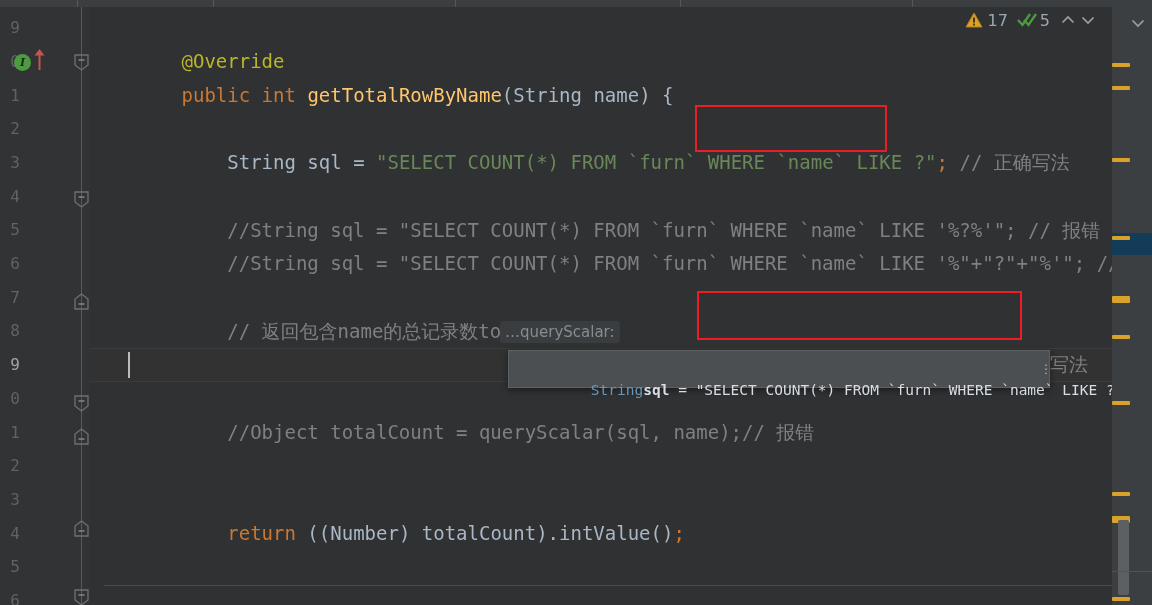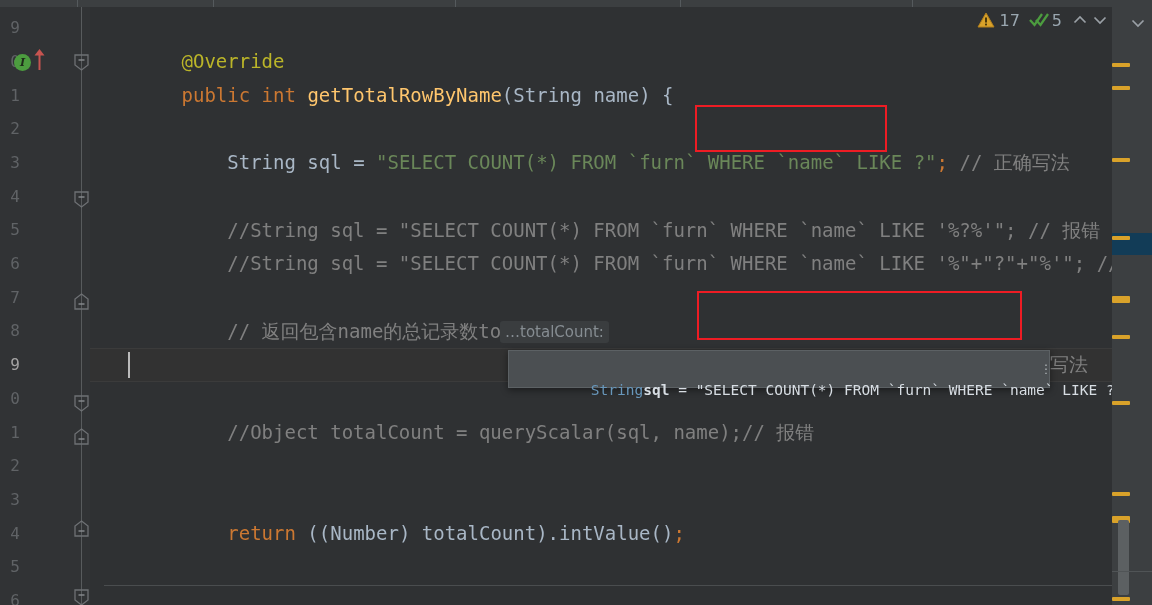--- a/index.html
+++ b/index.html
@@ -439,41 +439,41 @@
       <div class="line" style="top:476px">
         <span class="punct">    </span><span class="kw">return</span><span class="punct"> ((</span><span class="ident">Number</span><span class="punct">) totalCount).</span><span class="ident">intValue</span><span class="punct">()</span><span class="semi">;</span>
       </div>
 
       <div class="line" style="top:586px">
         
       </div>
 
       <div class="hrline" style="left:14px; top:578px; width:1008px"></div>
 
-      <div class="paramhint" style="left:410px; top:314px">…totalCount:</div>
+      <div class="paramhint" style="left:410px; top:314px">…queryScalar:</div>
 
       <div class="line" style="top:307px; left:0">
         <span style="display:inline-block;width:636px"></span><span class="str">"%"</span><span class="punct">+</span><span class="ident">name</span><span class="punct">+</span><span class="str">"%"</span><span class="punct" style="color:#cc7832">);</span><span class="cmt">// 正确写法</span>
       </div>
 
       <div class="docpopup" style="left:418px; top:343px; width:542px; height:38px;">
         <span class="dkw">String</span><span class="dname">sql</span><span class="dstr"> = </span><span class="dstr">"SELECT COUNT(*) FROM `furn` WHERE `name` LIKE ?"</span>
         <span class="grip">⋮</span>
       </div>
 
     </div>
 
     <div class="redbox" style="left:695px; top:98px;  width:192px; height:47px;"></div>
     <div class="redbox" style="left:697px; top:284px; width:325px; height:49px;"></div>
 
   </div>
 
   <div class="inspect">
 
-    <div class="status" style="right:42px;">
+    <div class="status" style="right:54px;">
       <span style="display:inline-block;width:18px;height:18px;">
         <svg width="18" height="18" viewBox="0 0 18 18">
           <polygon points="9,2 17,16 1,16" fill="#d9a22a" stroke="#b3801d" stroke-width="1"></polygon>
           <rect x="8.1" y="6.5" width="1.8" height="5" fill="#3a2d08"></rect>
           <rect x="8.1" y="12.6" width="1.8" height="1.8" fill="#3a2d08"></rect>
         </svg>
       </span>
       <span class="warn-count">17</span>
       <span style="display:inline-block;width:20px;height:18px;margin-left:9px;">
         <svg width="20" height="18" viewBox="0 0 20 18">

